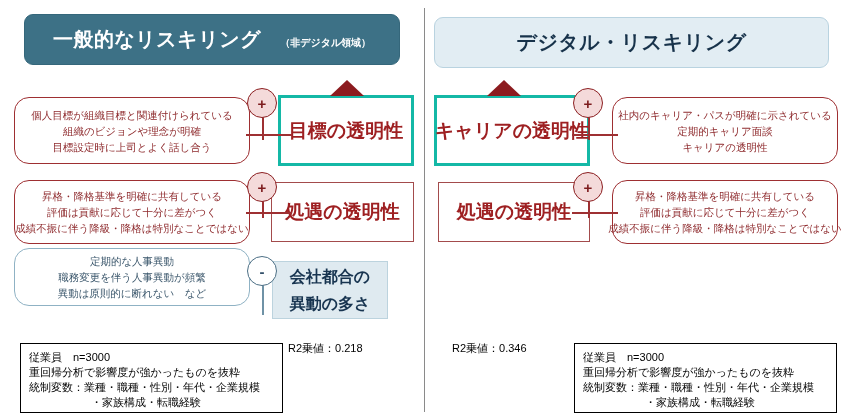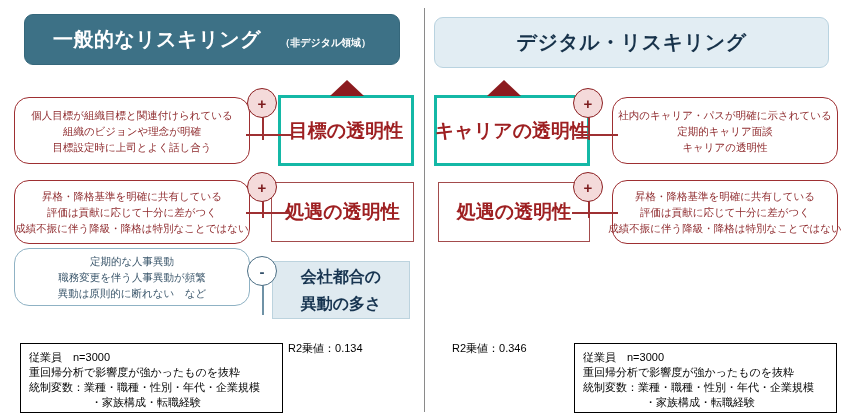--- a/index.html
+++ b/index.html
@@ -188,37 +188,37 @@
   </div>
 
   <div class="conn v blue" style="left:262px;top:283px;height:32px;"></div>
 
   <div class="box detail-box blue" style="left:14px;top:248px;width:236px;height:58px;">
     <div class="line">定期的な人事異動</div>
     <div class="line">職務変更を伴う人事異動が頻繁</div>
     <div class="line">異動は原則的に断れない　など</div>
   </div>
 
-  <div class="box factor-box blueish" style="left:272px;top:261px;width:138px;height:58px;">
+  <div class="box factor-box blueish" style="left:272px;top:261px;width:116px;height:58px;">
     <div class="fline">会社都合の</div>
     <div class="fline">異動の多さ</div>
   </div>
 
   <div class="sign minus" style="left:247px;top:256px;">
     <span>-</span>
   </div>
 
   <div class="note-box" style="left:20px;top:335px;width:263px;height:70px;">
     <div class="nline">従業員　n=3000</div>
     <div class="nline">重回帰分析で影響度が強かったものを抜粋</div>
     <div class="nline">統制変数：業種・職種・性別・年代・企業規模</div>
     <div class="nline indent">・家族構成・転職経験</div>
   </div>
 
-  <div class="r2-label" style="left:288px;top:341px;">R2乗値：0.134</div>
+  <div class="r2-label" style="left:288px;top:341px;">R2乗値：0.218</div>
 </div>
 
 <div id="center-divider"></div>
 
 <div class="panel" id="panel-right">
 
   <div class="banner" id="banner-right" style="left:8px;">
     <span class="b-main">デジタル・リスキリング</span>
   </div>
 

